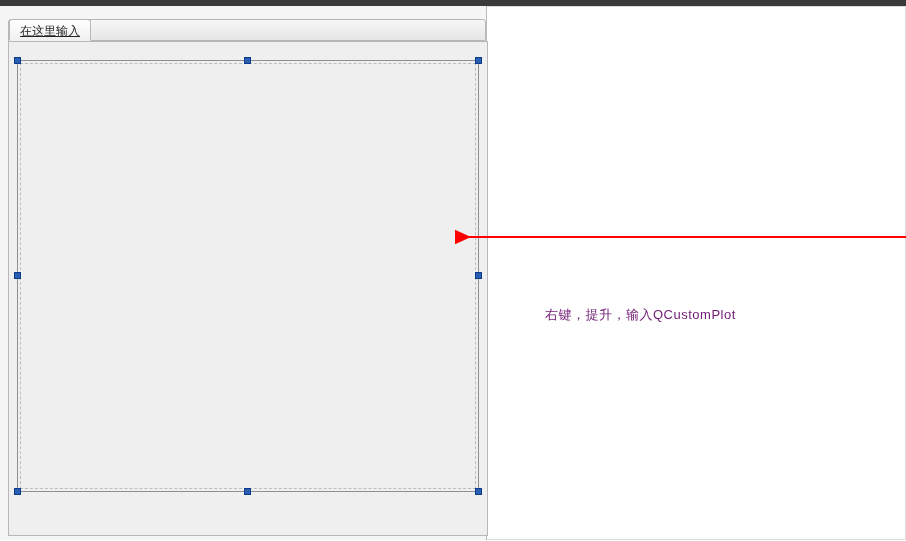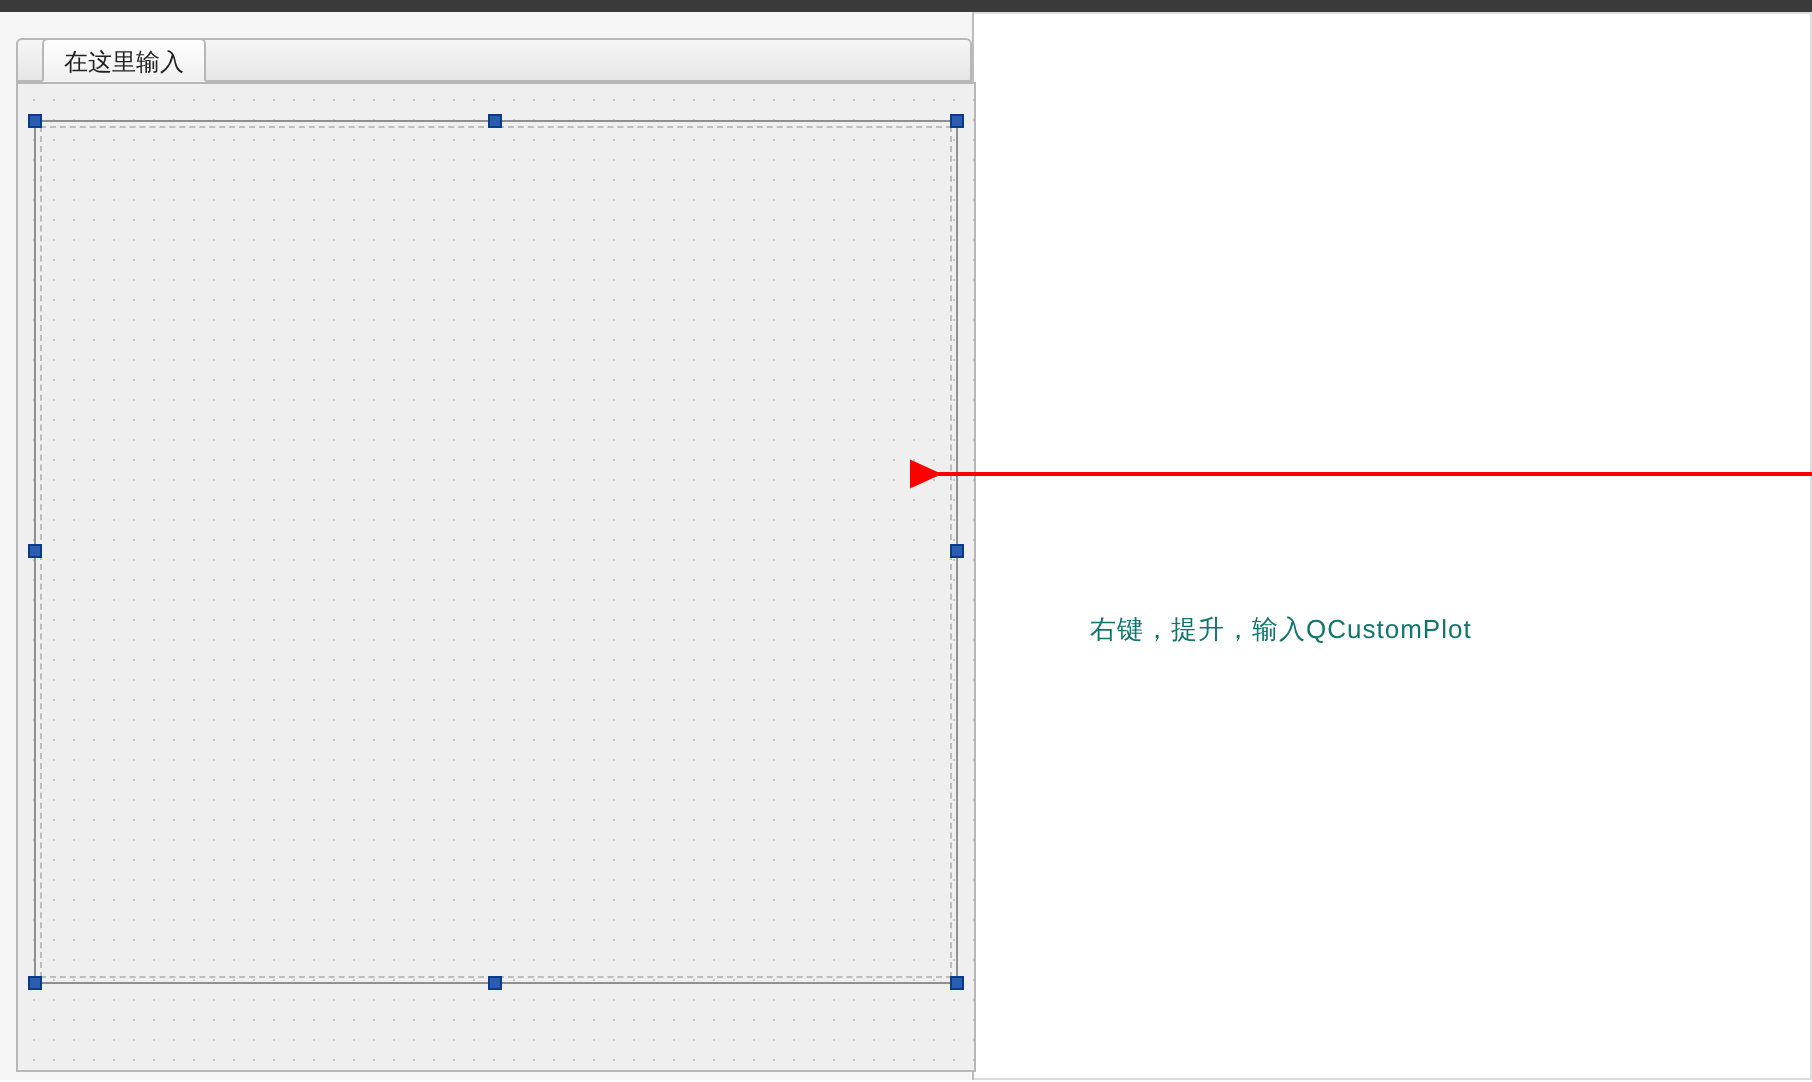--- a/index.html
+++ b/index.html
@@ -36,31 +36,32 @@
       width: 478px;
       height: 22px;
       background: linear-gradient(#f6f6f6, #e6e6e6);
       border: 1px solid #b7b7b7;
       border-top-left-radius: 3px;
       border-top-right-radius: 3px;
     }
     .tab {
       position: absolute;
       top: -1px;
-      left: 12px;
+      left: 0;
       height: 22px;
       padding: 2px 10px 0 10px;
       background: linear-gradient(#ffffff, #f0f0f0);
       border: 1px solid #b7b7b7;
       border-bottom: 1px solid #f0f0f0;
       border-top-left-radius: 3px;
       border-top-right-radius: 3px;
       color: #222;
       line-height: 18px;
       white-space: nowrap;
+      text-decoration: underline;
     }
     .form-canvas {
       position: absolute;
       top: 35px;
       left: 8px;
       width: 480px;
       height: 495px;
       background-color: #efefef;
       background-image:
         radial-gradient(circle, #c7c7c7 0.6px, transparent 0.6px);
@@ -102,21 +103,21 @@
       top: 225px;
       left: 455px;
       width: 452px;
       height: 30px;
       pointer-events: none;
     }
     .annotation-text {
       position: absolute;
       top: 306px;
       left: 545px;
-      color: #0f766e;
+      color: #701a75;
       font-size: 13px;
       white-space: nowrap;
       letter-spacing: 0.5px;
       text-align: right;
     }
     
     .outer-frame {
       position: absolute;
       top: 6px; left: 0;
       width: 906px; height: 534px;

